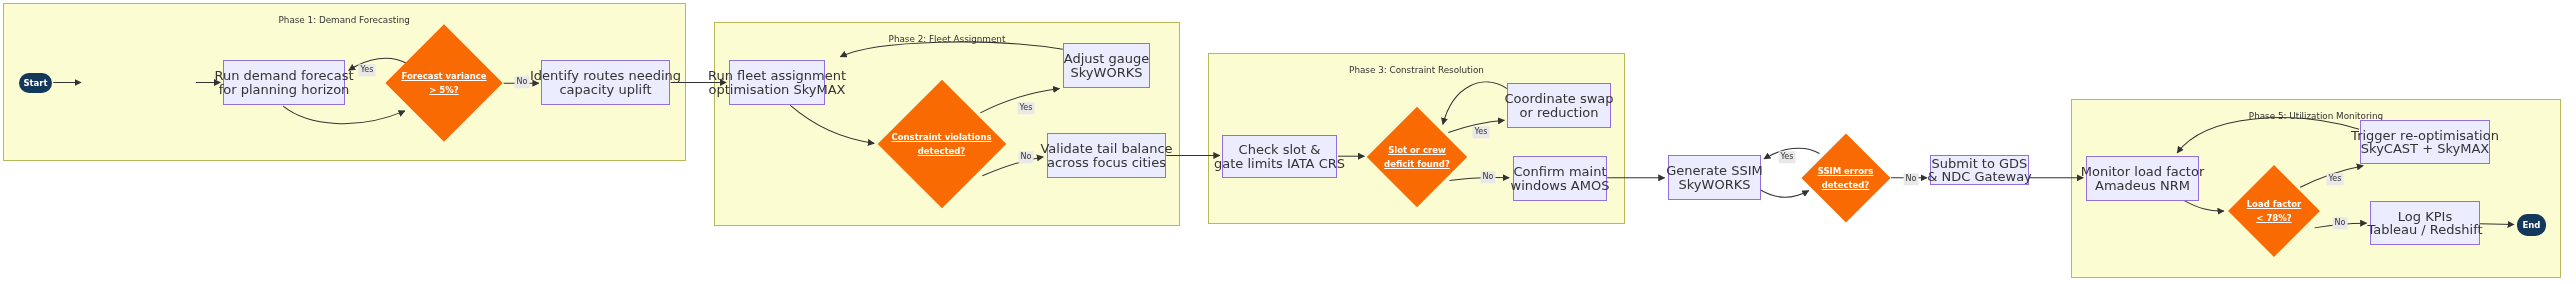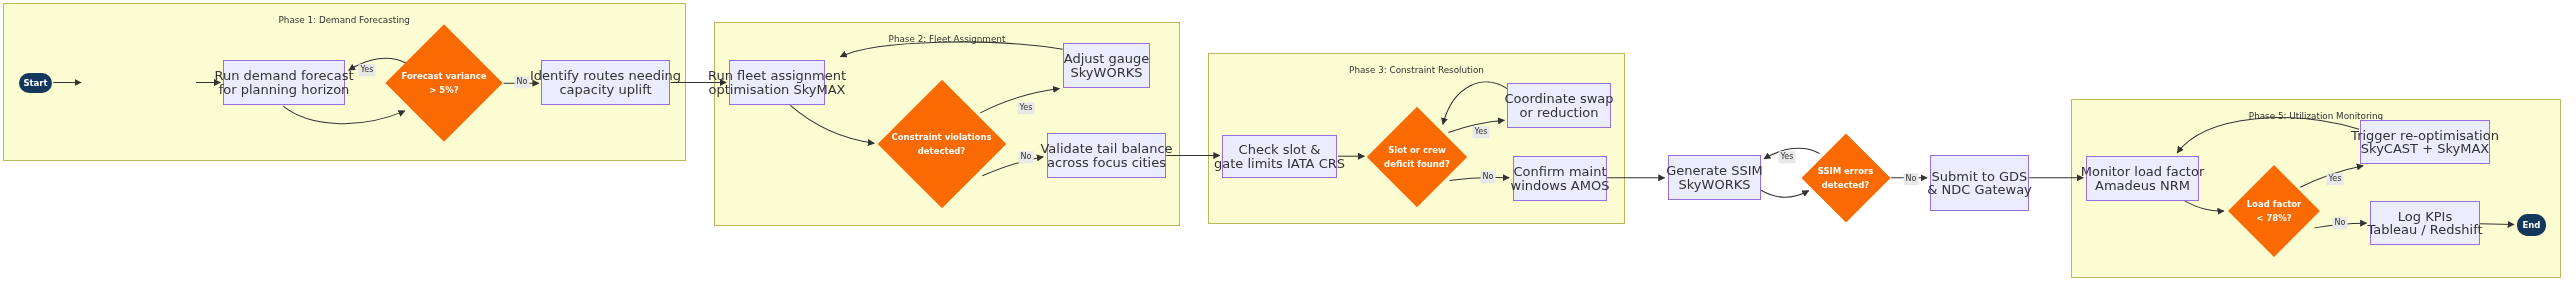--- a/index.html
+++ b/index.html
@@ -34,21 +34,21 @@
   }
   .decision { position:absolute; }
   .decision-bg {
     position:absolute; left:50%; top:50%;
     transform:translate(-50%,-50%) rotate(45deg);
     background:var(--decision-fill,#F96A02);
   }
   .decision-label {
     position:absolute; inset:0; display:flex; flex-direction:column;
     align-items:center; justify-content:center; color:#ffffff; font-weight:bold;
-    font-size:8.5px; line-height:14px; text-align:center; white-space:nowrap;
+    font-size:8.5px; line-height:14px; text-align:center; white-space:nowrap;text-decoration:underline;
   }
   .edge-label {
     position:absolute; transform:translate(-50%,-50%);
     background:var(--edge-label-bg,#E8E8E8); color:var(--text,#333333);
     font-size:8px; line-height:11.5px; padding:0 2px; white-space:nowrap;
   }
 </style>
 </head>
 <body>
 
@@ -132,21 +132,21 @@
     <span>or reduction</span>
   </div>
   <div class="node" style="left:1513px;top:156px;width:94px;height:45px">
     <span>Confirm maint</span>
     <span>windows AMOS</span>
   </div>
   <div class="node" style="left:1668px;top:155px;width:93px;height:45px">
     <span>Generate SSIM</span>
     <span>SkyWORKS</span>
   </div>
-  <div class="node" style="left:1930px;top:155px;width:99px;height:56px">
+  <div class="node" style="left:1930px;top:155px;width:99px;height:30px">
     <span>Submit to GDS</span>
     <span>&amp; NDC Gateway</span>
   </div>
   <div class="node" style="left:2086px;top:156px;width:113px;height:45px">
     <span>Monitor load factor</span>
     <span>Amadeus NRM</span>
   </div>
   <div class="node" style="left:2360px;top:120px;width:130px;height:44px">
     <span>Trigger re-optimisation</span>
     <span>SkyCAST + SkyMAX</span>

